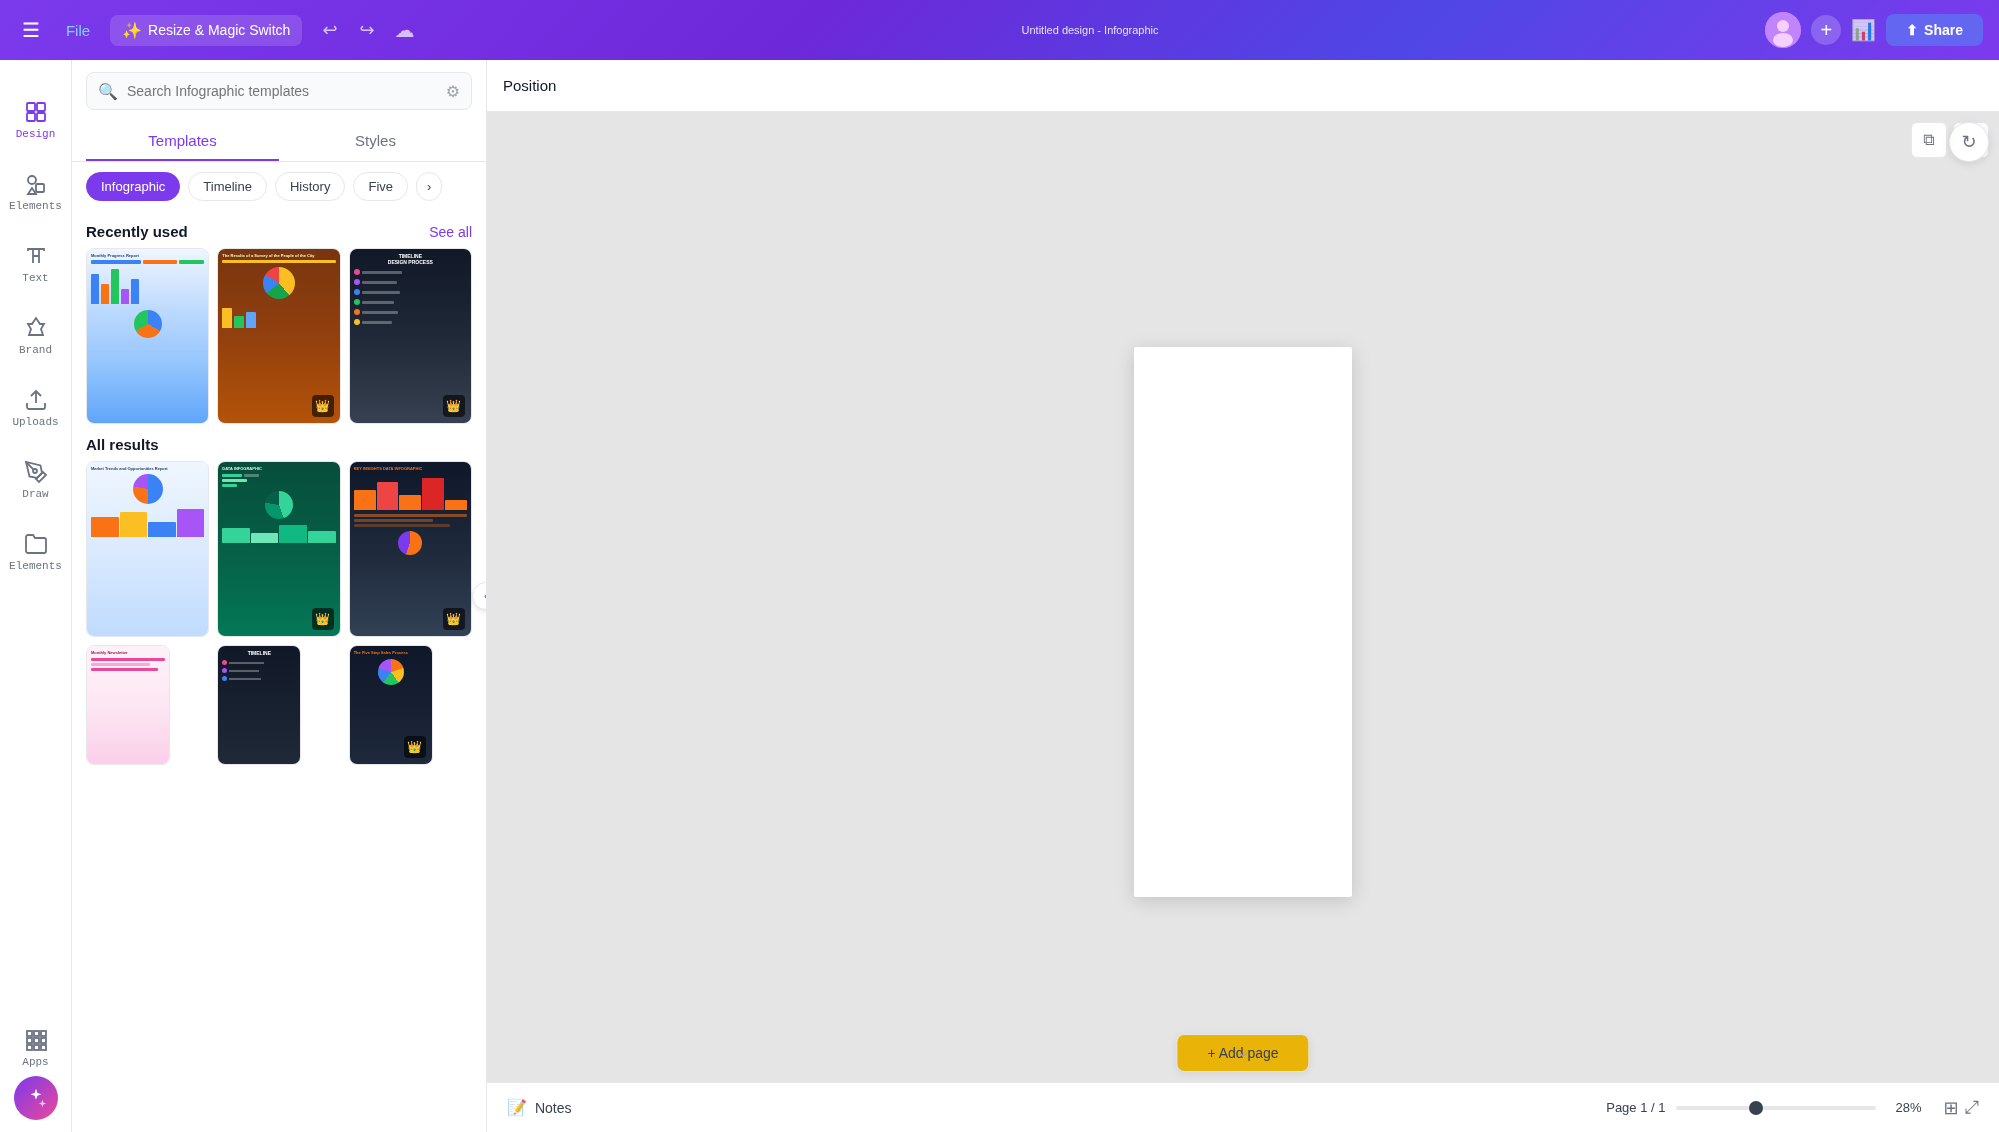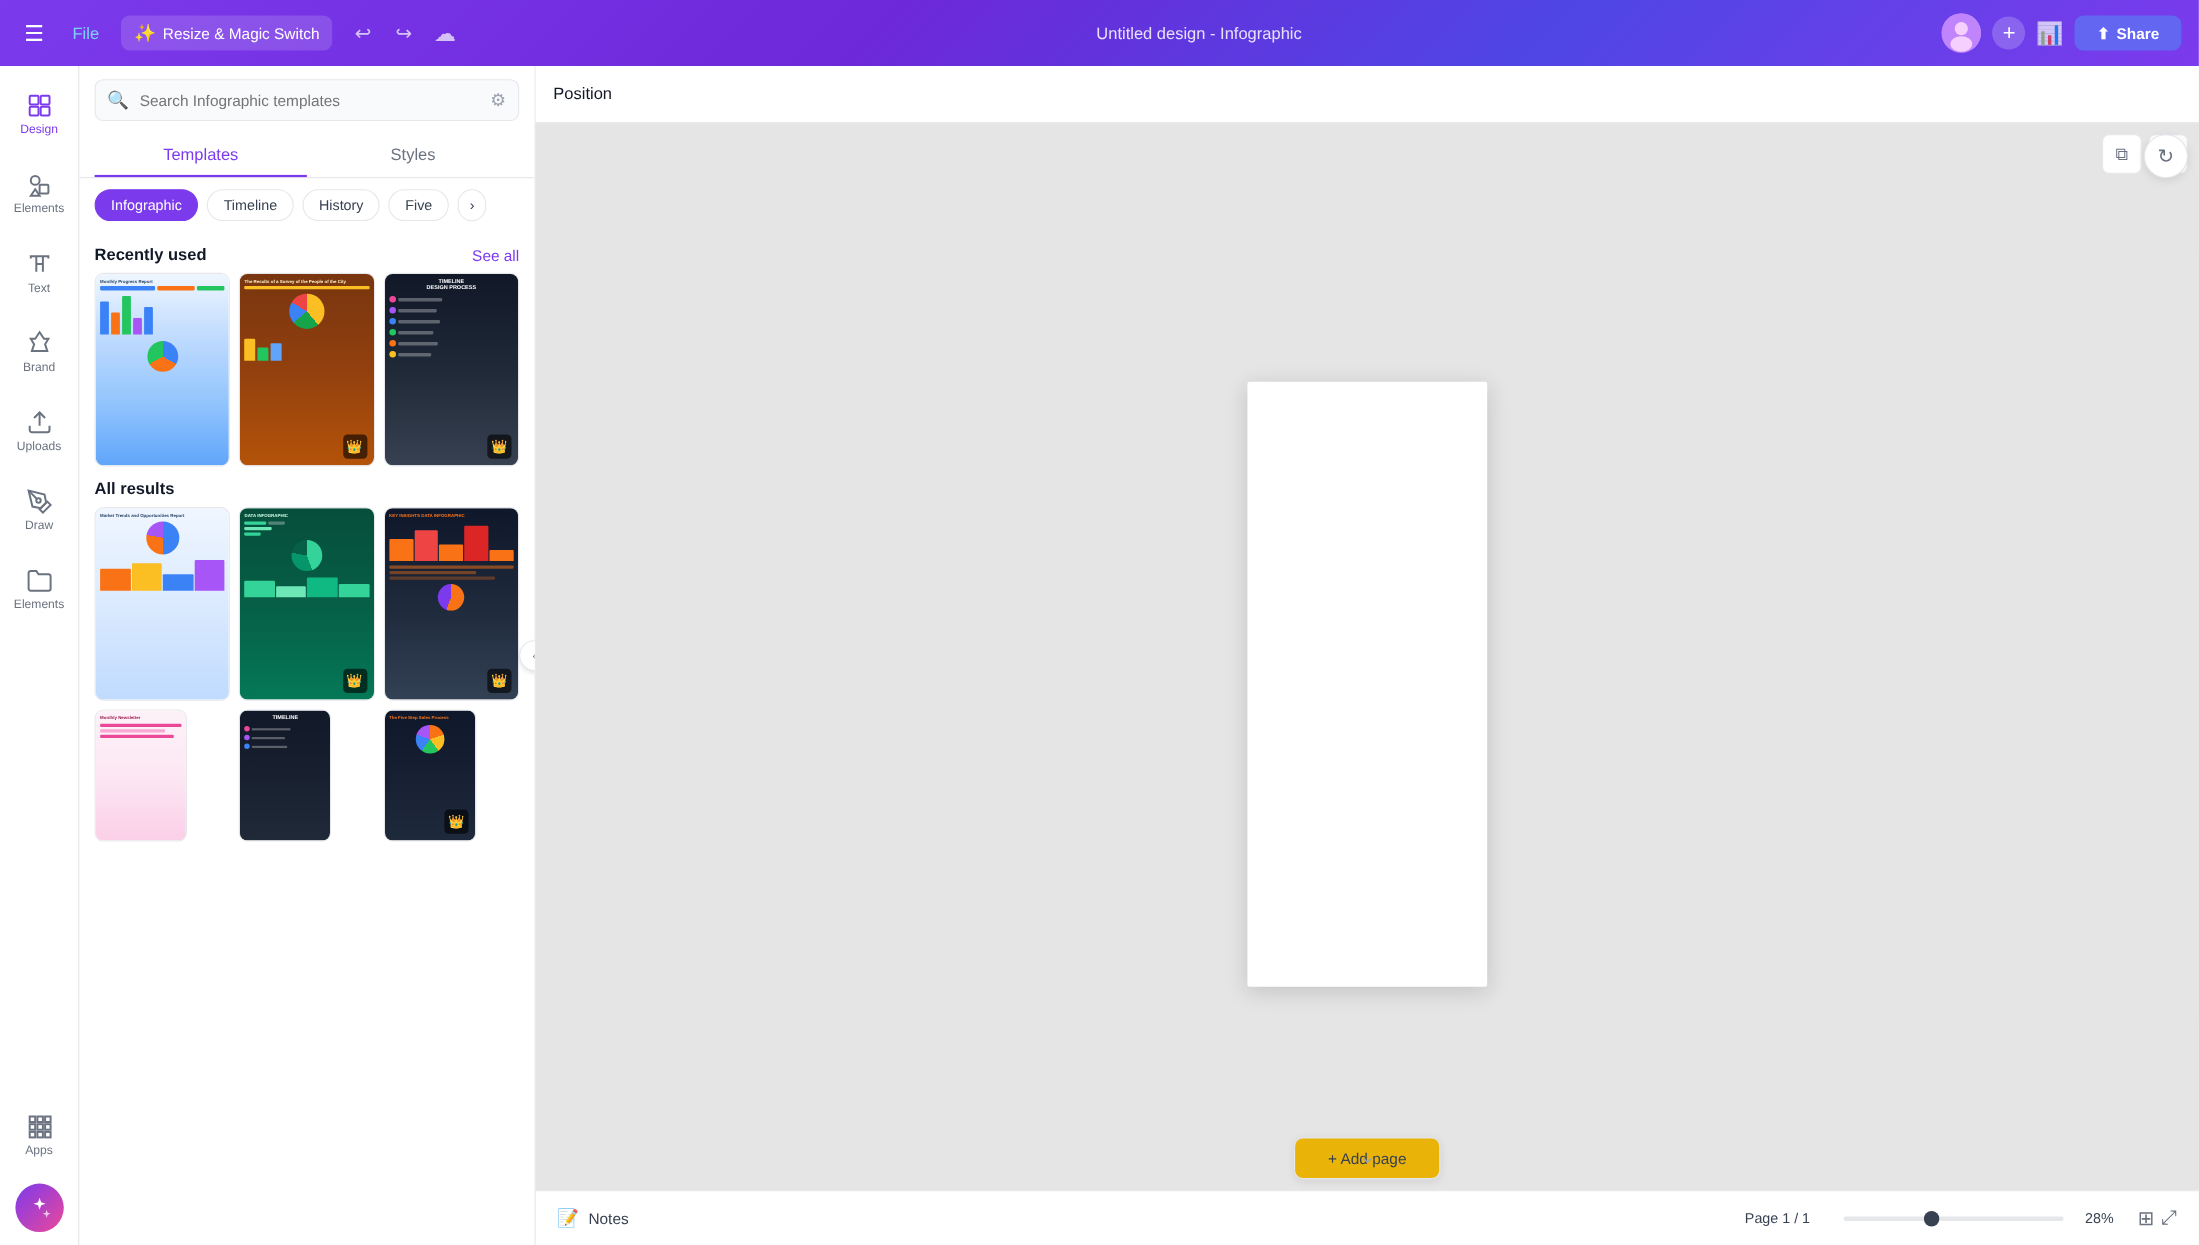--- a/index.html
+++ b/index.html
@@ -14,38 +14,38 @@
     .topbar-left { display: flex; align-items: center; gap: 12px; }
     .topbar-center { flex: 1; display: flex; justify-content: center; align-items: center; color: #e5e7eb; font-size: 14px; }
     .topbar-right { display: flex; align-items: center; gap: 10px; }
     .menu-icon { color: white; font-size: 20px; cursor: pointer; padding: 6px; }
     .file-btn { color: #7dd3fc; font-size: 15px; font-weight: 500; cursor: pointer; padding: 4px 8px; }
     .resize-btn { display: flex; align-items: center; gap: 6px; background: rgba(255,255,255,0.15); border-radius: 8px; padding: 6px 12px; color: white; font-size: 14px; font-weight: 500; cursor: pointer; }
     .resize-icon { font-size: 16px; }
     .undo-redo { display: flex; gap: 6px; }
     .undo-redo button { background: none; border: none; color: rgba(255,255,255,0.7); font-size: 18px; cursor: pointer; padding: 4px 8px; }
     .cloud-btn { background: none; border: none; color: rgba(255,255,255,0.7); font-size: 20px; cursor: pointer; }
-    .title-text { color: rgba(255,255,255,0.85); font-size: 15px; }
+    .title-text { color: rgba(255,255,255,0.85); font-size: 11px; }
     .avatar { width: 36px; height: 36px; border-radius: 50%; background: #c084fc; overflow: hidden; cursor: pointer; display: flex; align-items: center; justify-content: center; }
     .add-btn { width: 30px; height: 30px; border-radius: 50%; background: rgba(255,255,255,0.2); color: white; border: none; font-size: 20px; cursor: pointer; display: flex; align-items: center; justify-content: center; }
     .analytics-btn { background: none; border: none; color: rgba(255,255,255,0.7); font-size: 20px; cursor: pointer; }
     .share-btn { background: #6366f1; color: white; border: none; border-radius: 8px; padding: 8px 20px; font-size: 14px; font-weight: 600; cursor: pointer; display: flex; align-items: center; gap: 6px; }
 
     
     .main-layout { display: flex; height: calc(1132px - 60px); }
 
     
     .sidebar-icons {
       width: 72px; background: white; display: flex; flex-direction: column; align-items: center;
       padding-top: 8px; gap: 0; border-right: 1px solid #e5e7eb; z-index: 50;
     }
     .sidebar-item {
-      display: flex; flex-direction: column; align-items: center; justify-content: center;
+      display: flex; flex-direction: column; align-items: center; justify-content: flex-end;
       width: 72px; height: 72px; cursor: pointer; color: #6b7280; font-size: 11px; gap: 4px;
-      border-radius: 8px; transition: background 0.15s;
+      border-radius: 8px; transition: background 0.15s; font-family: Liberation Mono, monospace;
     }
     .sidebar-item.active { color: #7c3aed; }
     .sidebar-item svg { width: 24px; height: 24px; }
     .sidebar-item-label { font-size: 11px; font-weight: 500; }
     .sidebar-bottom { margin-top: auto; padding-bottom: 12px; display: flex; flex-direction: column; align-items: center; gap: 8px; }
     .ai-badge { width: 44px; height: 44px; border-radius: 50%; background: linear-gradient(135deg, #7c3aed, #ec4899); display: flex; align-items: center; justify-content: center; cursor: pointer; }
 
     
     .panel {
       width: 415px; background: white; border-right: 1px solid #e5e7eb;
@@ -479,21 +479,21 @@
 
       <div style="position:absolute;bottom:70px;left:50%;transform:translateX(-50%);color:#9ca3af;font-size:18px;cursor:pointer;">⌄</div>
     </div>
 
     <div class="canvas-bottom">
       <div class="notes-area">
         <span class="notes-icon">📝</span>
         <span class="notes-btn">Notes</span>
       </div>
       <div class="zoom-slider">
-        <span style="font-size:13px;color:#374151;margin-right:20px;">Page 1 / 1</span>
+        <span style="font-size:13px;color:#374151;">Page 1 / 1</span>
         <div class="zoom-track">
           <div class="zoom-thumb"></div>
         </div>
         <span class="zoom-label">28%</span>
         <div class="view-btns">
           <button class="view-btn">⊞</button>
           <button class="view-btn">⤢</button>
         </div>
       </div>
     </div>

